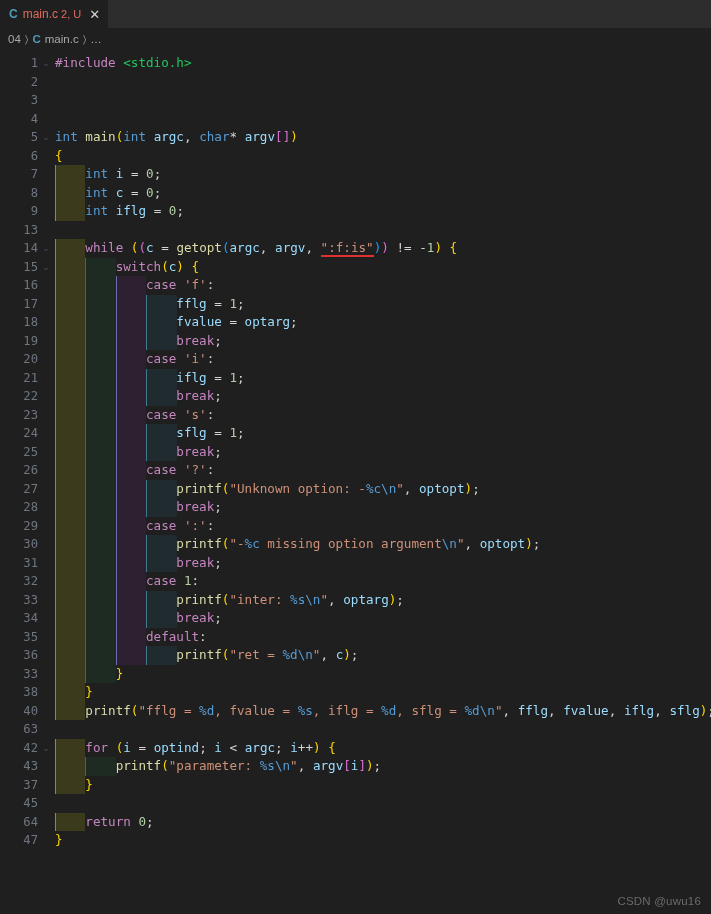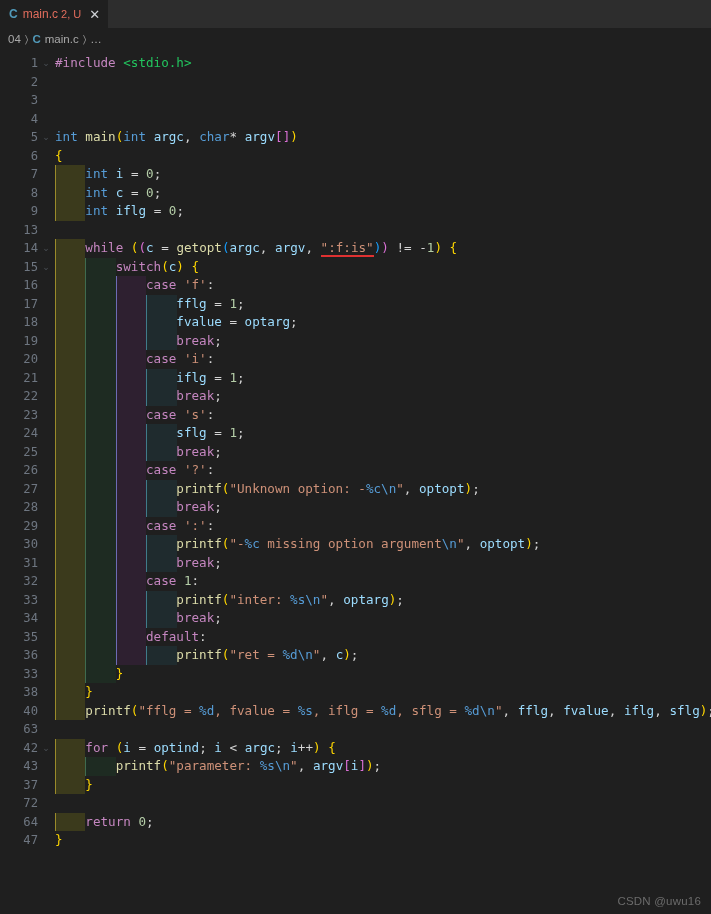--- a/index.html
+++ b/index.html
@@ -212,18 +212,18 @@
       <div class="row"><span class="ln">34</span><span class="guides"><span class="g l1" style="left: 0px;"></span><span class="gl l1" style="left: 0px;"></span><span class="g l2" style="left: 30.4px;"></span><span class="gl l2" style="left: 30.4px;"></span><span class="g l3" style="left: 60.8px;"></span><span class="gl l3" style="left: 60.8px;"></span><span class="g l4" style="left: 91.2px;"></span><span class="gl l4" style="left: 91.2px;"></span></span><span class="code">                <span class="k">break</span><span class="op">;</span></span></div>
       <div class="row"><span class="ln">35</span><span class="guides"><span class="g l1" style="left: 0px;"></span><span class="gl l1" style="left: 0px;"></span><span class="g l2" style="left: 30.4px;"></span><span class="gl l2" style="left: 30.4px;"></span><span class="g l3" style="left: 60.8px;"></span><span class="gl l3" style="left: 60.8px;"></span></span><span class="code">            <span class="k">default</span><span class="op">:</span></span></div>
       <div class="row"><span class="ln">36</span><span class="guides"><span class="g l1" style="left: 0px;"></span><span class="gl l1" style="left: 0px;"></span><span class="g l2" style="left: 30.4px;"></span><span class="gl l2" style="left: 30.4px;"></span><span class="g l3" style="left: 60.8px;"></span><span class="gl l3" style="left: 60.8px;"></span><span class="g l4" style="left: 91.2px;"></span><span class="gl l4" style="left: 91.2px;"></span></span><span class="code">                <span class="fn">printf</span><span style="color:#ffd700">(</span><span class="str">"ret = <span class="esc">%d</span><span class="esc">\n</span>"</span><span class="op">,</span> <span class="var">c</span><span style="color:#ffd700">)</span><span class="op">;</span></span></div>
       <div class="row"><span class="ln">33</span><span class="guides"><span class="g l1" style="left: 0px;"></span><span class="gl l1" style="left: 0px;"></span><span class="g l2" style="left: 30.4px;"></span><span class="gl l2" style="left: 30.4px;"></span></span><span class="code">        <span style="color:#ffd700">}</span></span></div>
       <div class="row"><span class="ln">38</span><span class="guides"><span class="g l1" style="left: 0px;"></span><span class="gl l1" style="left: 0px;"></span></span><span class="code">    <span style="color:#ffd700">}</span></span></div>
       <div class="row"><span class="ln">40</span><span class="guides"><span class="g l1" style="left: 0px;"></span><span class="gl l1" style="left: 0px;"></span></span><span class="code">    <span class="fn">printf</span><span style="color:#ffd700">(</span><span class="str">"fflg = <span class="esc">%d</span>, fvalue = <span class="esc">%s</span>, iflg = <span class="esc">%d</span>, sflg = <span class="esc">%d</span><span class="esc">\n</span>"</span><span class="op">,</span> <span class="var">fflg</span><span class="op">,</span> <span class="var">fvalue</span><span class="op">,</span> <span class="var">iflg</span><span class="op">,</span> <span class="var">sflg</span><span style="color:#ffd700">)</span><span class="op">;</span></span></div>
       <div class="row"><span class="ln">63</span><span class="code"></span></div>
       <div class="row"><span class="ln">42</span><span class="fold">⌄</span><span class="guides"><span class="g l1" style="left: 0px;"></span><span class="gl l1" style="left: 0px;"></span></span><span class="code">    <span class="k">for</span> <span style="color:#ffd700">(</span><span class="var">i</span> <span class="op">=</span> <span class="var">optind</span><span class="op">;</span> <span class="var">i</span> <span class="op">&lt;</span> <span class="var">argc</span><span class="op">;</span> <span class="var">i</span><span class="op">+</span><span class="op">+</span><span style="color:#ffd700">)</span> <span style="color:#ffd700">{</span></span></div>
       <div class="row"><span class="ln">43</span><span class="guides"><span class="g l1" style="left: 0px;"></span><span class="gl l1" style="left: 0px;"></span><span class="g l2" style="left: 30.4px;"></span><span class="gl l2" style="left: 30.4px;"></span></span><span class="code">        <span class="fn">printf</span><span style="color:#ffd700">(</span><span class="str">"parameter: <span class="esc">%s</span><span class="esc">\n</span>"</span><span class="op">,</span> <span class="var">argv</span><span style="color:#da70d6">[</span><span class="var">i</span><span style="color:#da70d6">]</span><span style="color:#ffd700">)</span><span class="op">;</span></span></div>
       <div class="row"><span class="ln">37</span><span class="guides"><span class="g l1" style="left: 0px;"></span><span class="gl l1" style="left: 0px;"></span></span><span class="code">    <span style="color:#ffd700">}</span></span></div>
-      <div class="row"><span class="ln">72</span><span class="code"></span></div>
+      <div class="row"><span class="ln">45</span><span class="code"></span></div>
       <div class="row"><span class="ln">64</span><span class="guides"><span class="g l1" style="left: 0px;"></span><span class="gl l1" style="left: 0px;"></span></span><span class="code">    <span class="k">return</span> <span class="num">0</span><span class="op">;</span></span></div>
       <div class="row"><span class="ln">47</span><span class="code"><span style="color:#ffd700">}</span></span></div>
     </div>
   <div class="watermark">CSDN @uwu16</div>
 </div>
 
 </body></html>

